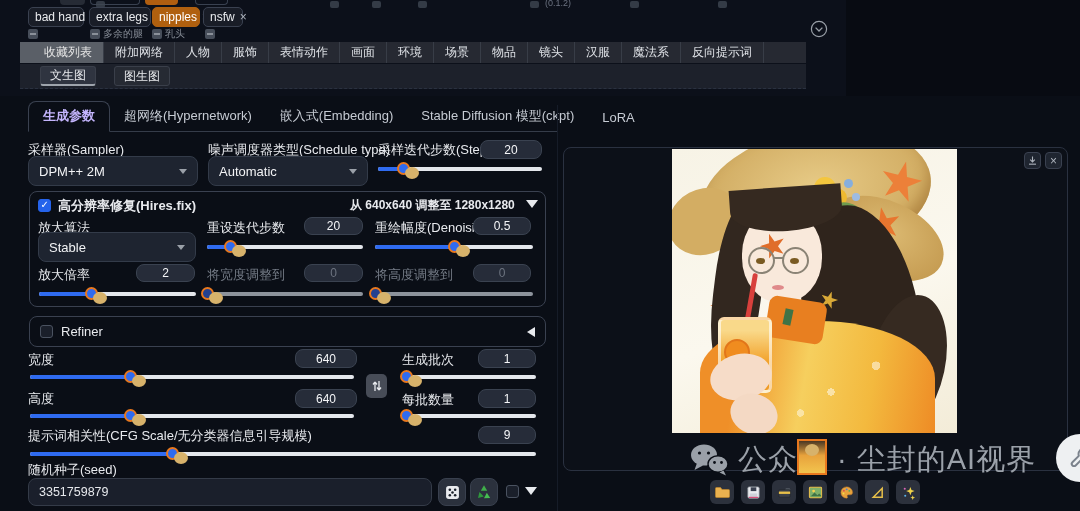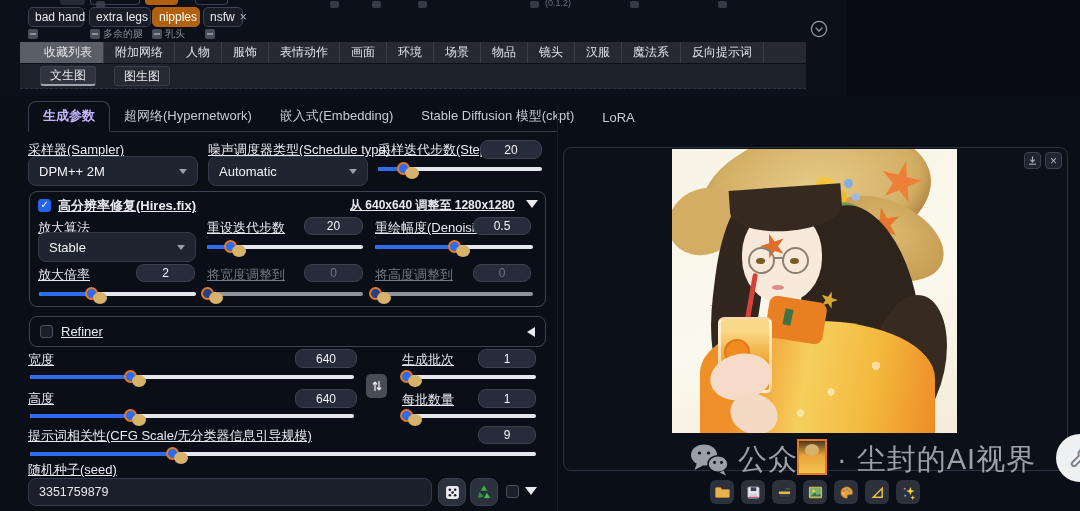--- a/index.html
+++ b/index.html
@@ -46,21 +46,21 @@
   .modetab.active { background:#2f3440; border-bottom:2px solid #9ea4ac; }
 
   
   .maintabs { left:28px; top:105px; width:529px; height:27px; display:flex; align-items:flex-end;
     border-bottom:1px solid #353c49; }
   .maintab { padding:5px 14px 6px; font-size:13px; color:#c6cbd3; white-space:nowrap; }
   .maintab.active { border:1px solid #3a4150; border-bottom:1px solid #0a0e16; margin-bottom:-1px;
     border-radius:8px 8px 0 0; color:#c4b5fd;font-weight:bold; }
 
   
-  .lbl { position:absolute; font-size:13px; color:#e8eaee; white-space:nowrap;text-decoration:underline; }
+  .lbl { position:absolute; font-size:13px; color:#e8eaee; white-space:nowrap; }
   .lbl.dim { color:#747b86; }
   .dropdown { position:absolute; height:30px; background:#1e2430; border:1px solid #333b49;
     border-radius:8px; display:flex; align-items:center; justify-content:space-between;
     padding:0 10px; font-size:13px; color:#f2f3f5; }
   .dd-caret { width:0; height:0; border-left:4px solid transparent; border-right:4px solid transparent;
     border-top:5px solid #9aa0a8; }
   .numbox { position:absolute; background:#262c39; border:1px solid #3a4250; border-radius:8px;
     display:flex; align-items:center; justify-content:center; font-size:12px; color:#f5f6f8; }
   .numbox.dim { color:#6d7480; }
 

